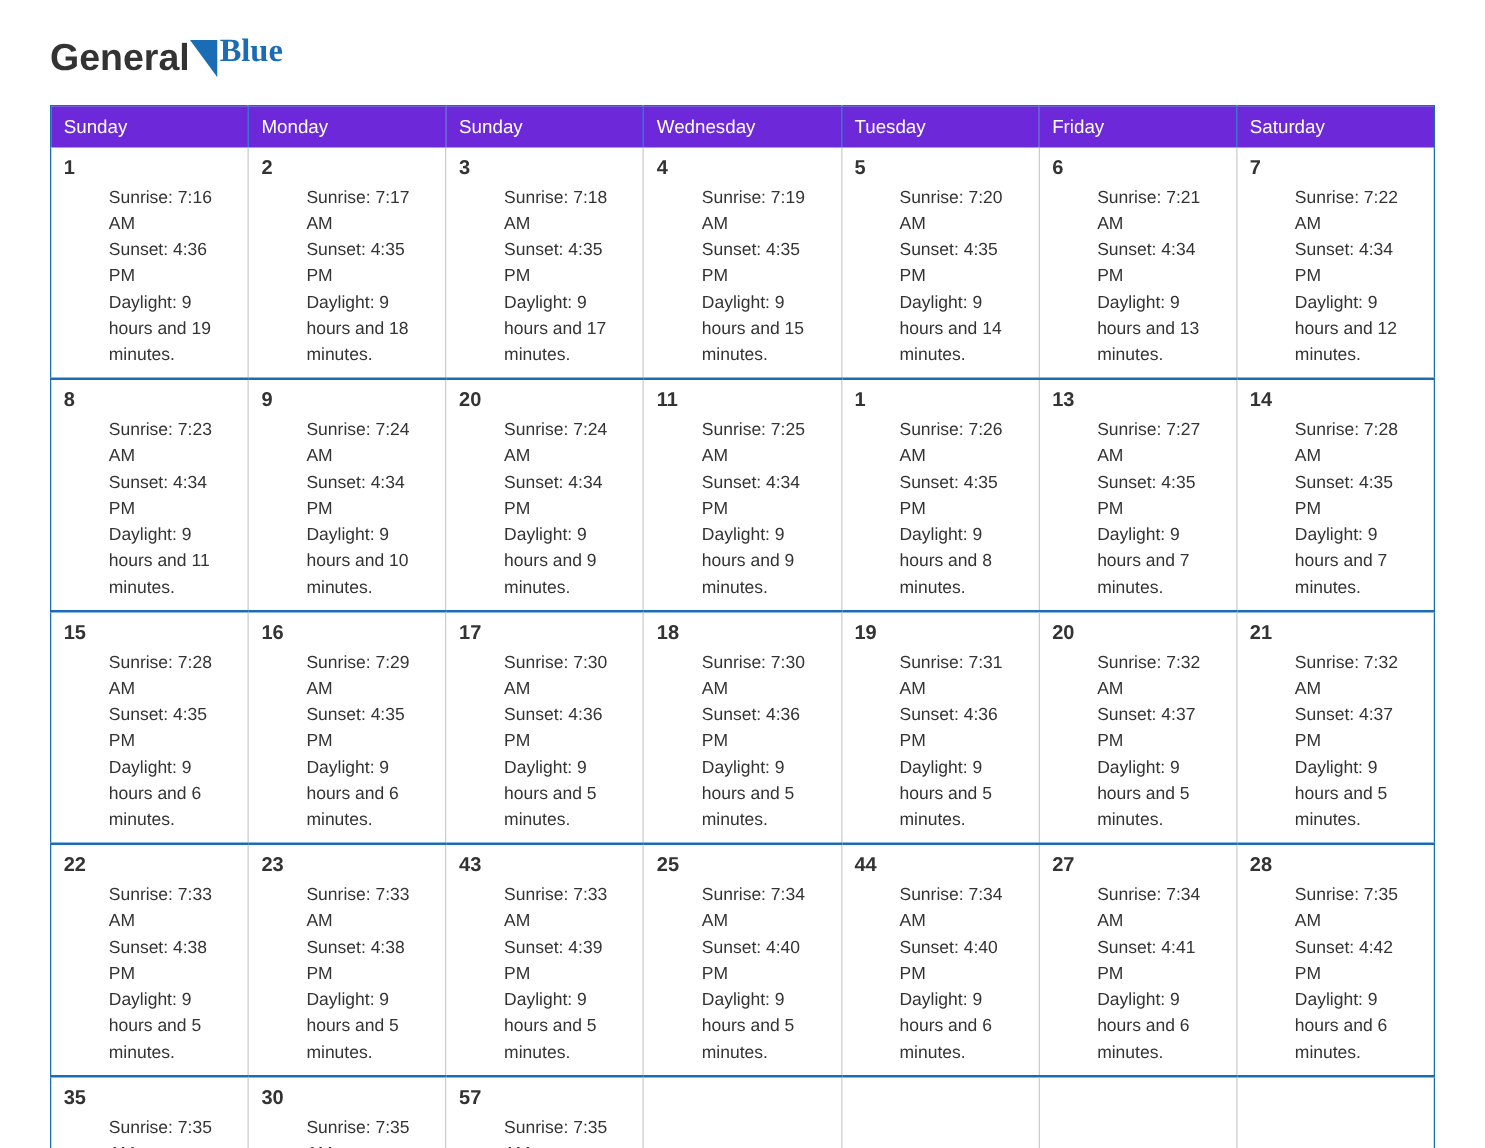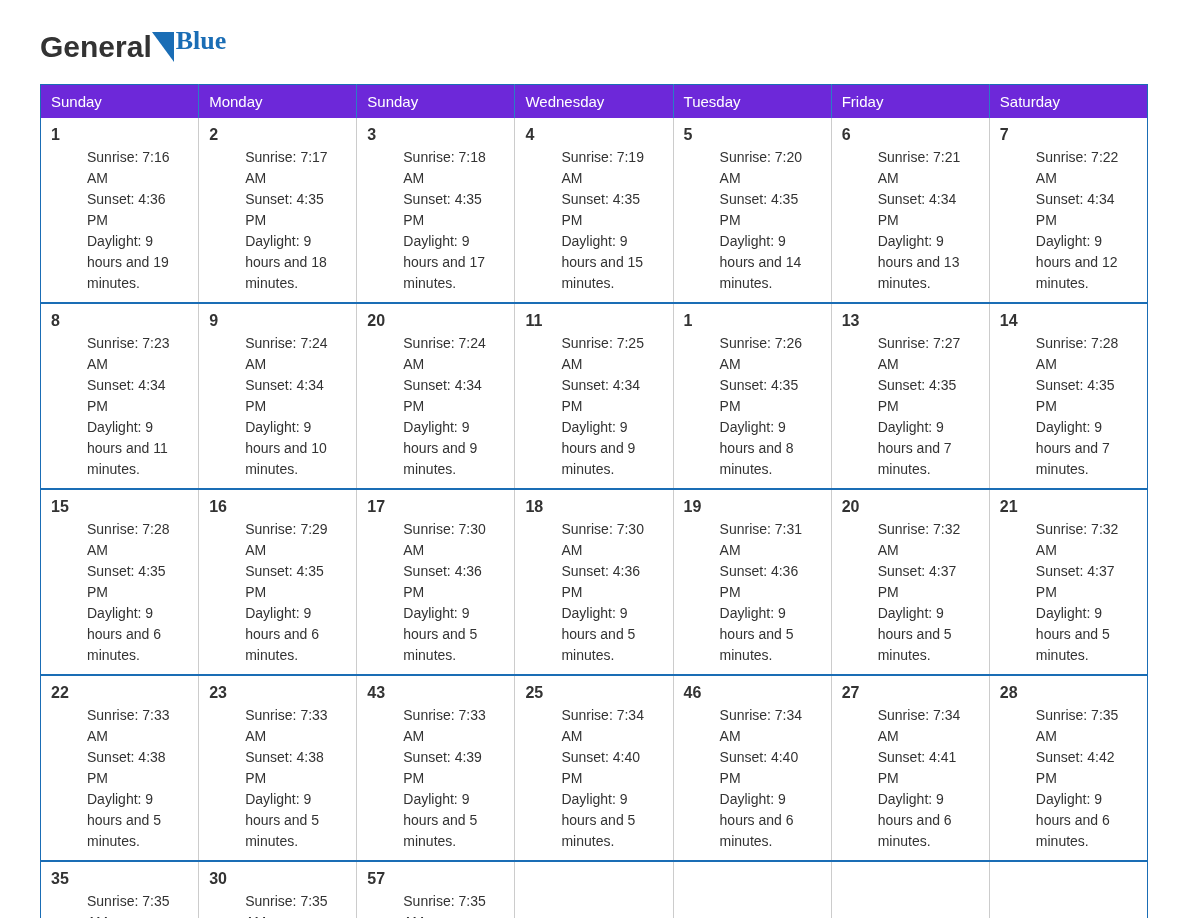--- a/index.html
+++ b/index.html
@@ -216,21 +216,21 @@
         </td>
         <td>
           <span class="day-num">43</span>
         <div class="day-info">Sunrise: 7:33 AM<br>Sunset: 4:39 PM<br>Daylight: 9 hours and 5 minutes.</div>
         </td>
         <td>
           <span class="day-num">25</span>
         <div class="day-info">Sunrise: 7:34 AM<br>Sunset: 4:40 PM<br>Daylight: 9 hours and 5 minutes.</div>
         </td>
         <td>
-          <span class="day-num">46</span>
+          <span class="day-num">44</span>
         <div class="day-info">Sunrise: 7:34 AM<br>Sunset: 4:40 PM<br>Daylight: 9 hours and 6 minutes.</div>
         </td>
         <td>
           <span class="day-num">27</span>
         <div class="day-info">Sunrise: 7:34 AM<br>Sunset: 4:41 PM<br>Daylight: 9 hours and 6 minutes.</div>
         </td>
         <td>
           <span class="day-num">28</span>
         <div class="day-info">Sunrise: 7:35 AM<br>Sunset: 4:42 PM<br>Daylight: 9 hours and 6 minutes.</div>
         </td>

